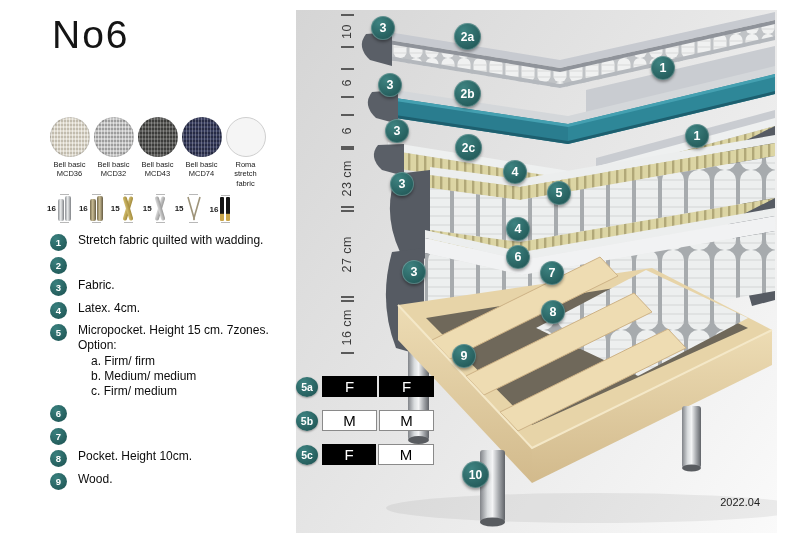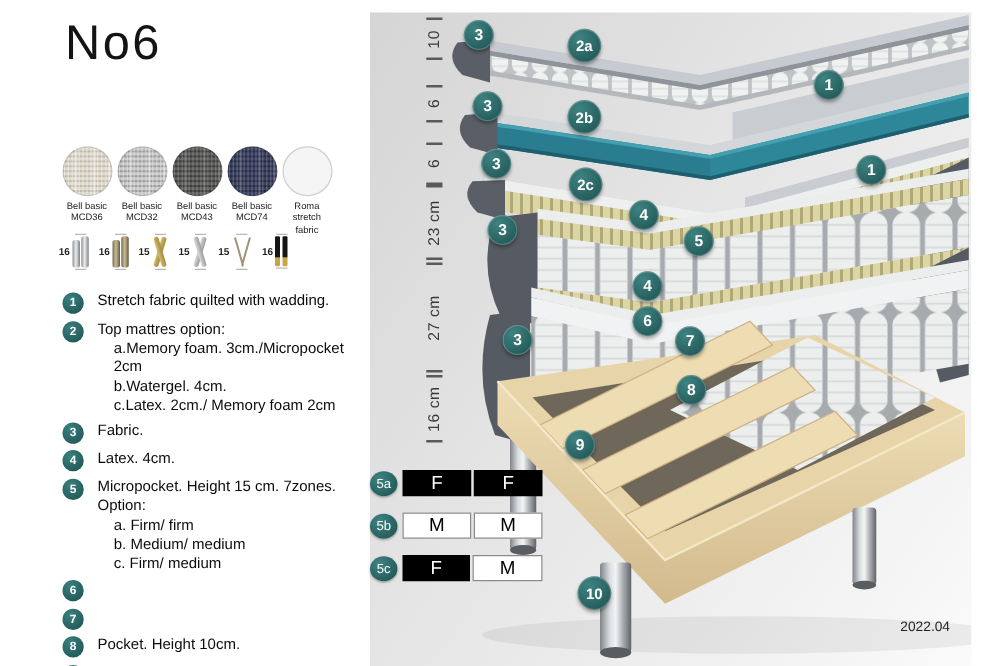--- a/index.html
+++ b/index.html
@@ -11,21 +11,21 @@
   .brand-sub{font-size:20px;font-weight:400;color:#2e2e2e;letter-spacing:1px;margin-top:4px;}
   .swatches{position:absolute;left:49px;top:117px;display:flex;gap:3px;}
   .swatch{width:41px;text-align:center;}
   .swcircle{width:38px;height:38px;border-radius:50%;margin:0 auto;border:1px solid rgba(0,0,0,.12);}
   .sw-mcd36{background-image:repeating-linear-gradient(90deg,rgba(255,255,255,.55) 0 1px,transparent 1px 3px),repeating-linear-gradient(0deg,#ded9cd 0 2px,#c2bcae 2px 4px);}
   .sw-mcd32{background-image:repeating-linear-gradient(90deg,rgba(255,255,255,.5) 0 1px,transparent 1px 3px),repeating-linear-gradient(0deg,#c7c7c7 0 2px,#9d9d9d 2px 4px);}
   .sw-mcd43{background-image:repeating-linear-gradient(90deg,rgba(255,255,255,.25) 0 1px,transparent 1px 3px),repeating-linear-gradient(0deg,#5d5d5b 0 2px,#3c3c3a 2px 4px);}
   .sw-mcd74{background-image:repeating-linear-gradient(90deg,rgba(255,255,255,.25) 0 1px,transparent 1px 3px),repeating-linear-gradient(0deg,#3b4060 0 2px,#262a44 2px 4px);}
   .sw-roma{background:#f5f5f5;border-color:#cfcfcf;}
   .swlabel{font-size:7.5px;margin-top:3px;line-height:1.25;color:#1a1a1a;}
-  .legsrow{position:absolute;left:47px;top:186px;display:flex;gap:8px;align-items:flex-start;height:38px;}
+  .legsrow{position:absolute;left:47px;top:186px;display:flex;gap:8px;align-items:flex-end;height:38px;}
   .legitem{display:flex;align-items:center;gap:2px;}
   .legnum{font-size:8px;font-weight:bold;color:#222;}
   .legpic{display:flex;flex-direction:column;align-items:center;}
   .legpic::before,.legpic::after{content:"";width:9px;height:1px;background:#b8b8b8;margin:1px 0;}
   .cylpair{display:flex;align-items:flex-end;gap:1px;}
   .cyl{width:6px;height:22px;border-radius:2px;}
   .cyl.t{height:25px;}
   .chrome-leg{background:linear-gradient(90deg,#8d9094,#eceeee 45%,#7e8185);}
   .bronze-leg{background:linear-gradient(90deg,#776c4e,#c9bc94 45%,#655b42);}
   .cross{position:relative;width:13px;height:25px;}
@@ -55,21 +55,21 @@
   .rs4{top:138px;height:60px;} .rs5{top:200px;height:88px;} .rs6{top:290px;height:54px;}
   .dbadge{position:absolute;width:24px;height:24px;border-radius:50%;
         background:radial-gradient(circle at 35% 28%,#3e8381,#245c5b 75%);
         color:#fff;font-weight:bold;font-size:12.5px;display:flex;align-items:center;justify-content:center;
         box-shadow:0 2px 3px rgba(0,0,0,.35), inset 0 0 0 1px rgba(255,255,255,.22);}
   .dbadge.wide{width:27px;height:27px;font-size:12px;}
   .frow{position:absolute;left:0;display:flex;align-items:center;gap:4px;}
   .fr1{top:366px;} .fr2{top:400px;} .fr3{top:434px;}
   .fbadge{width:22px;height:20px;border-radius:50%;
         background:radial-gradient(circle at 35% 28%,#3e8381,#245c5b 75%);
-        color:#fff;font-weight:normal;font-size:10.5px;display:flex;align-items:center;justify-content:center;
+        color:#fff;font-weight:bold;font-size:10.5px;display:flex;align-items:center;justify-content:center;
         box-shadow:0 1px 2px rgba(0,0,0,.35);}
   .fboxes{display:flex;gap:2px;width:112px;height:21px;}
   .fcell{flex:1;display:flex;align-items:center;justify-content:center;font-size:15px;}
   .cell-dark{background:#000;color:#fff;}
   .cell-light{background:#fff;color:#000;border:1px solid #8a8a8a;}
   .version{position:absolute;right:17px;top:486px;font-size:11px;color:#222;}
 </style>
 </head>
 <body>
 
@@ -159,26 +159,20 @@
     </div>
   </div>
 
   <div class="features">
     <div class="feature">
       <span class="fnum">1</span>
       <div class="ftext">Stretch fabric quilted with wadding.</div>
     </div>
     <div class="feature">
       <span class="fnum">2</span>
-      <div class="ftext">
-        <div>Top mattres option:</div>
-        <div class="fsub">a.Memory foam. 3cm./Micropocket 2cm</div>
-        <div class="fsub">b.Watergel. 4cm.</div>
-        <div class="fsub">c.Latex. 2cm./ Memory foam 2cm</div>
-      </div>
     </div>
     <div class="feature">
       <span class="fnum">3</span>
       <div class="ftext">Fabric.</div>
     </div>
     <div class="feature">
       <span class="fnum">4</span>
       <div class="ftext">Latex. 4cm.</div>
     </div>
     <div class="feature">

